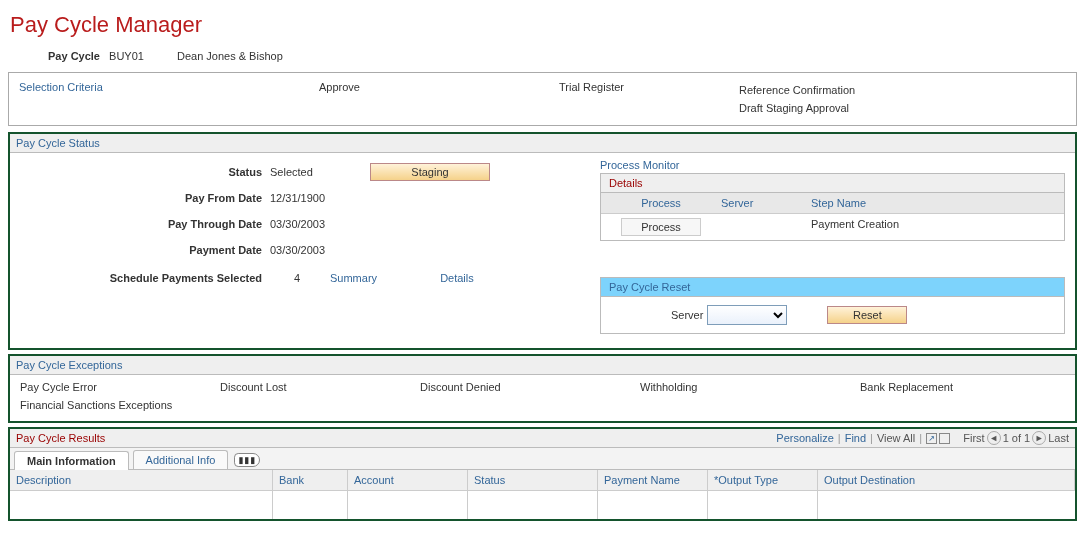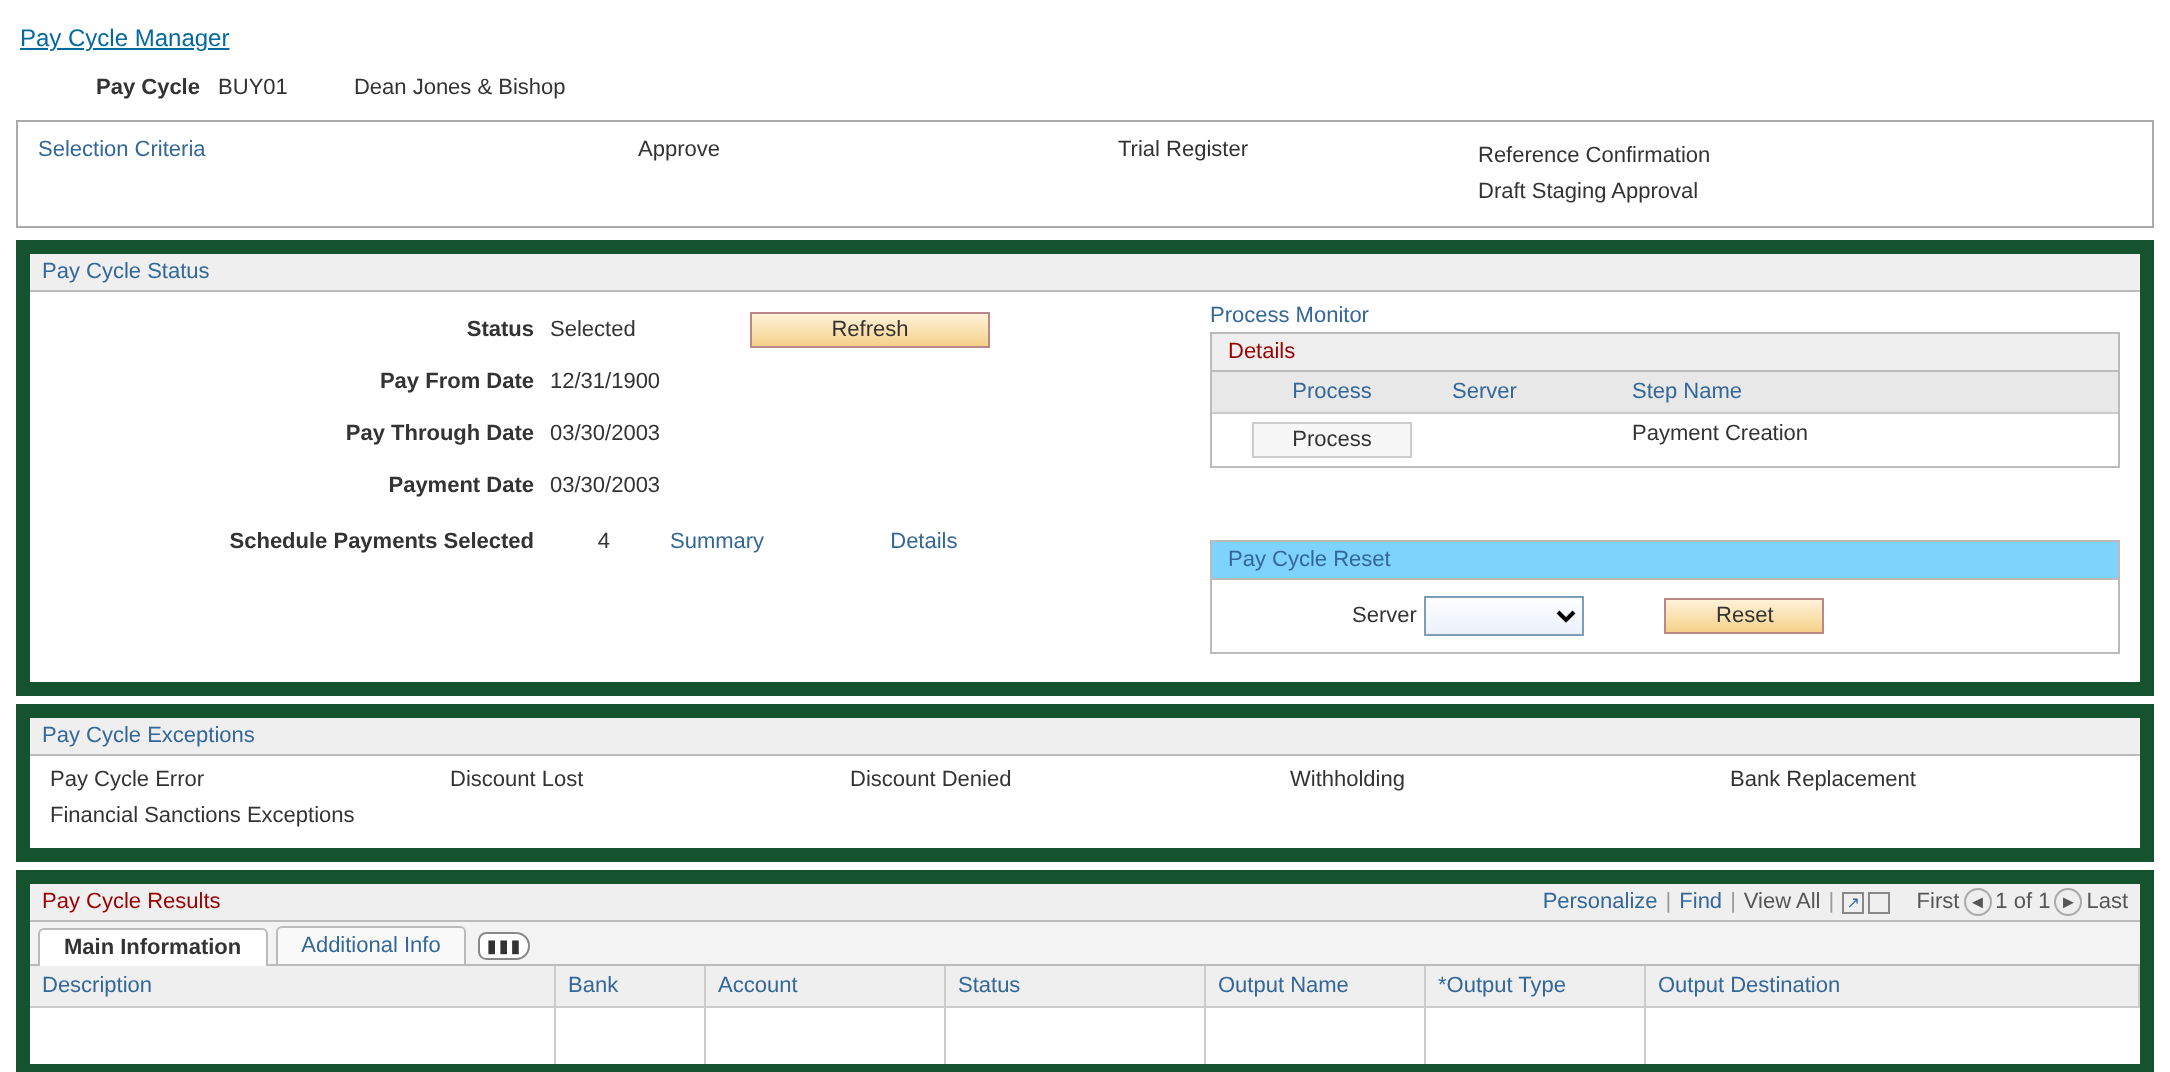--- a/index.html
+++ b/index.html
@@ -7,25 +7,24 @@
     margin: 0;
     font-family: Arial, Helvetica, sans-serif;
     font-size: 11px;
     color: #333;
     background: #fff;
     padding: 4px 8px;
     width: 1085px;
   }
   a { color: #336699; text-decoration: none; cursor: pointer; }
   .page-title {
-    font-size: 12px;
-    color: #0369a1;
+    font-size: 22px;
+    color: #b91c1c;
     font-weight: normal;
     margin: 8px 0 12px 2px;
-    text-decoration: underline;
   }
   .paycycle-header {
     margin: 0 0 10px 40px;
     font-size: 11px;
   }
   .paycycle-header .lbl { font-weight: bold; margin-right: 6px; }
   .paycycle-header .val { margin-right: 30px; }
   .outer-box {
     border: 1px solid #aaa;
     margin-bottom: 6px;
@@ -36,21 +35,21 @@
     gap: 0;
   }
   .selection-row .cell { flex: 0 0 auto; }
   .sel-col1 { width: 300px; }
   .sel-col2 { width: 240px; }
   .sel-col3 { width: 180px; }
   .sel-col4 { width: 300px; }
   .sel-col4 div { line-height: 18px; }
 
   .group {
-    border: 7px solid #14532d;
+    border: 2px solid #14532d;
     margin-bottom: 4px;
   }
   .group-title {
     background: #efefef;
     border-bottom: 1px solid #bbb;
     padding: 3px 6px;
     font-size: 11px;
   }
   .blue-title { color: #336699; }
 
@@ -171,21 +170,21 @@
   </div>
 </div>
 
 <div class="group">
   <div class="group-title blue-title">Pay Cycle Status</div>
   <div class="status-body">
     <div class="status-left">
       <div class="field-row">
         <div class="field-label">Status</div>
         <div class="field-value">Selected</div>
-        <div class="field-extra"><button class="btn">Refresh</button></div>
+        <div class="field-extra"><button class="btn">Staging</button></div>
       </div>
       <div class="field-row">
         <div class="field-label">Pay From Date</div>
         <div class="field-value">12/31/1900</div>
       </div>
       <div class="field-row">
         <div class="field-label">Pay Through Date</div>
         <div class="field-value">03/30/2003</div>
       </div>
       <div class="field-row">
@@ -269,21 +268,21 @@
     <div class="tab inactive">Additional Info</div>
     <div class="tab-icon">
         <span>▮▮▮</span>
       </div>
   </div>
   <div class="grid-head">
     <div class="gc1">Description</div>
     <div class="gc2">Bank</div>
     <div class="gc3">Account</div>
     <div class="gc4">Status</div>
-    <div class="gc5">Output Name</div>
+    <div class="gc5">Payment Name</div>
     <div class="gc6">*Output Type</div>
     <div class="gc7">Output Destination</div>
   </div>
   <div class="grid-body">
     <div class="gc1"></div>
     <div class="gc2"></div>
     <div class="gc3"></div>
     <div class="gc4"></div>
     <div class="gc5"></div>
     <div class="gc6"></div>

